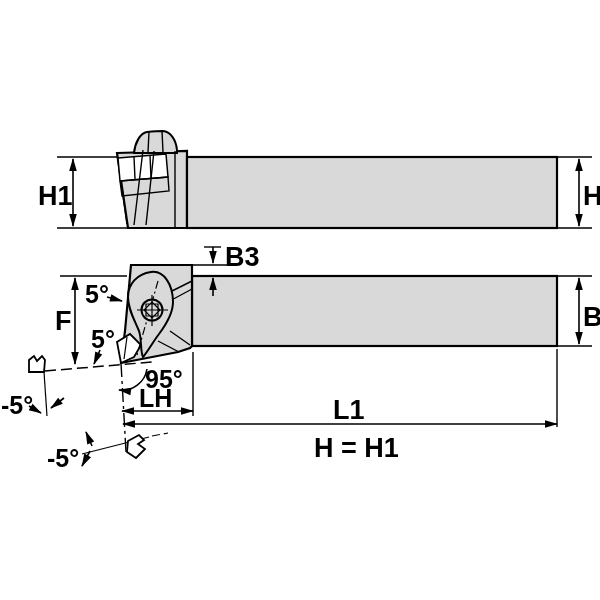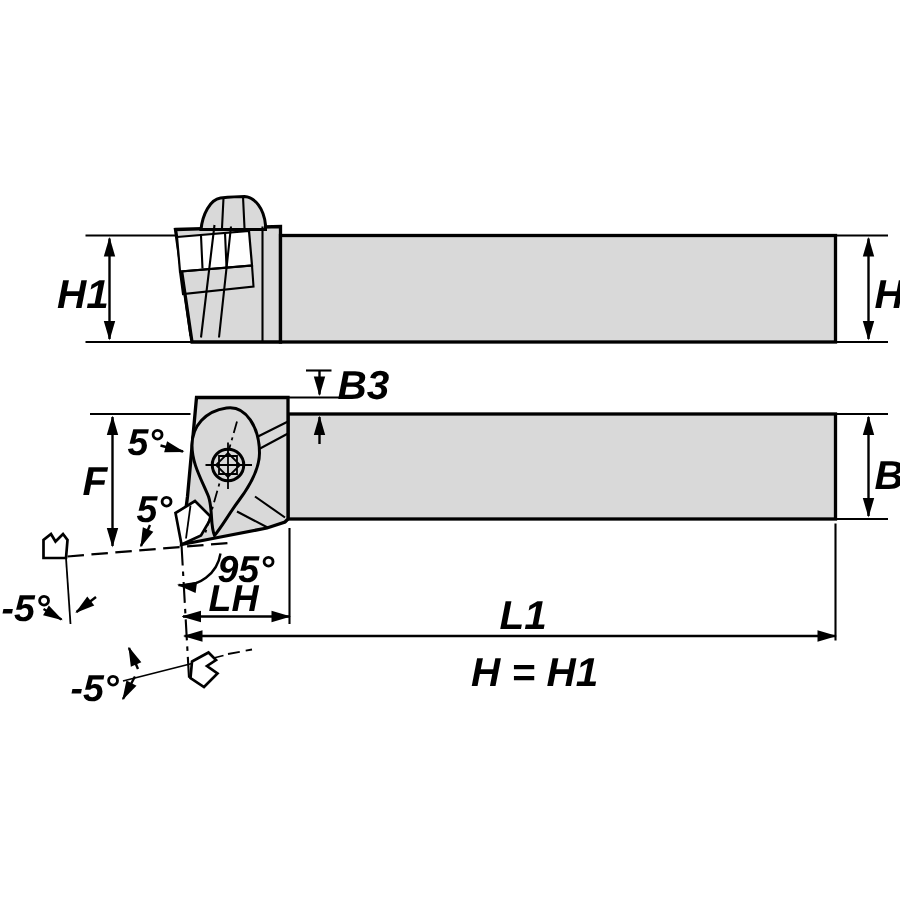--- a/index.html
+++ b/index.html
@@ -1,17 +1,17 @@
 <!DOCTYPE html>
 <html><head>
 <meta charset="utf-8">
 <style>
   html,body{margin:0;padding:0;background:#ffffff;}
   #stage{position:relative;width:600px;height:600px;background:#ffffff;overflow:hidden;
-         font-family:"Liberation Sans",sans-serif;font-style:italic;}
+         font-family:"Liberation Sans",sans-serif;}
   svg{display:block;}
   .steel{fill:#d9d9d9;stroke:#000000;stroke-width:2.2;stroke-linejoin:miter;}
   .steel-thin{fill:#d9d9d9;stroke:#000000;stroke-width:2;}
   .white-part{fill:#ffffff;stroke:#000000;stroke-width:1.8;stroke-linejoin:miter;}
   .detail{fill:none;stroke:#000000;stroke-width:1.4;}
   .detail-thin{fill:none;stroke:#000000;stroke-width:1.2;}
   .dim{fill:none;stroke:#000000;stroke-width:1.6;}
   .ext{fill:none;stroke:#000000;stroke-width:1.4;}
   .dash{fill:none;stroke:#000000;stroke-width:1.5;stroke-dasharray:11 5;}
   .dashdot{fill:none;stroke:#000000;stroke-width:1.4;stroke-dasharray:14 4 3 4;}

